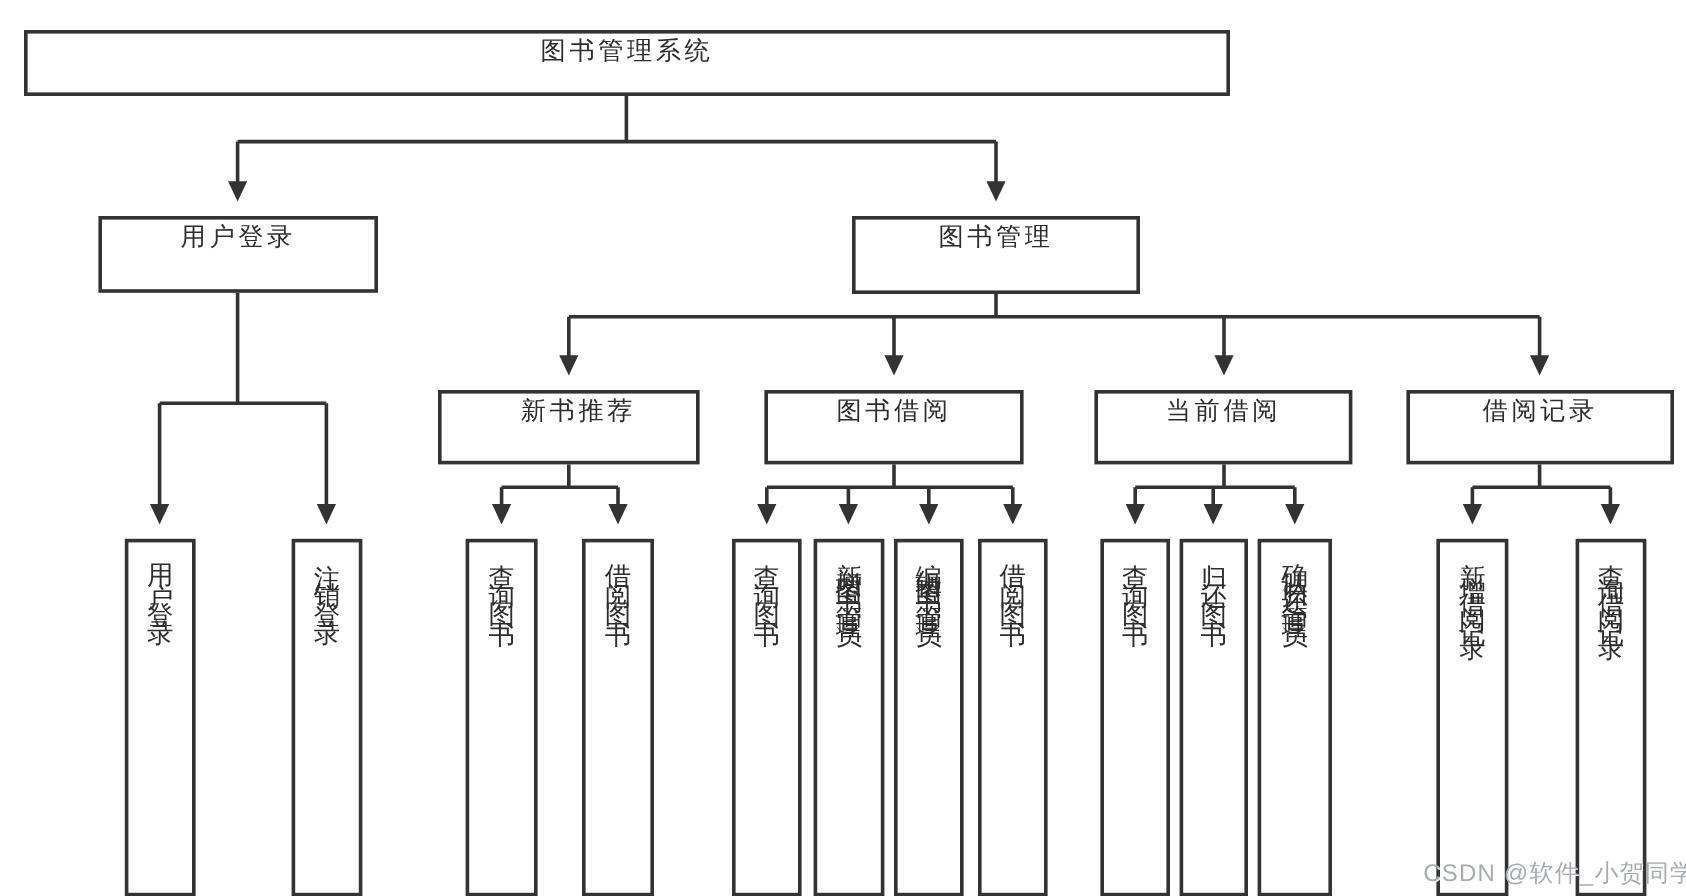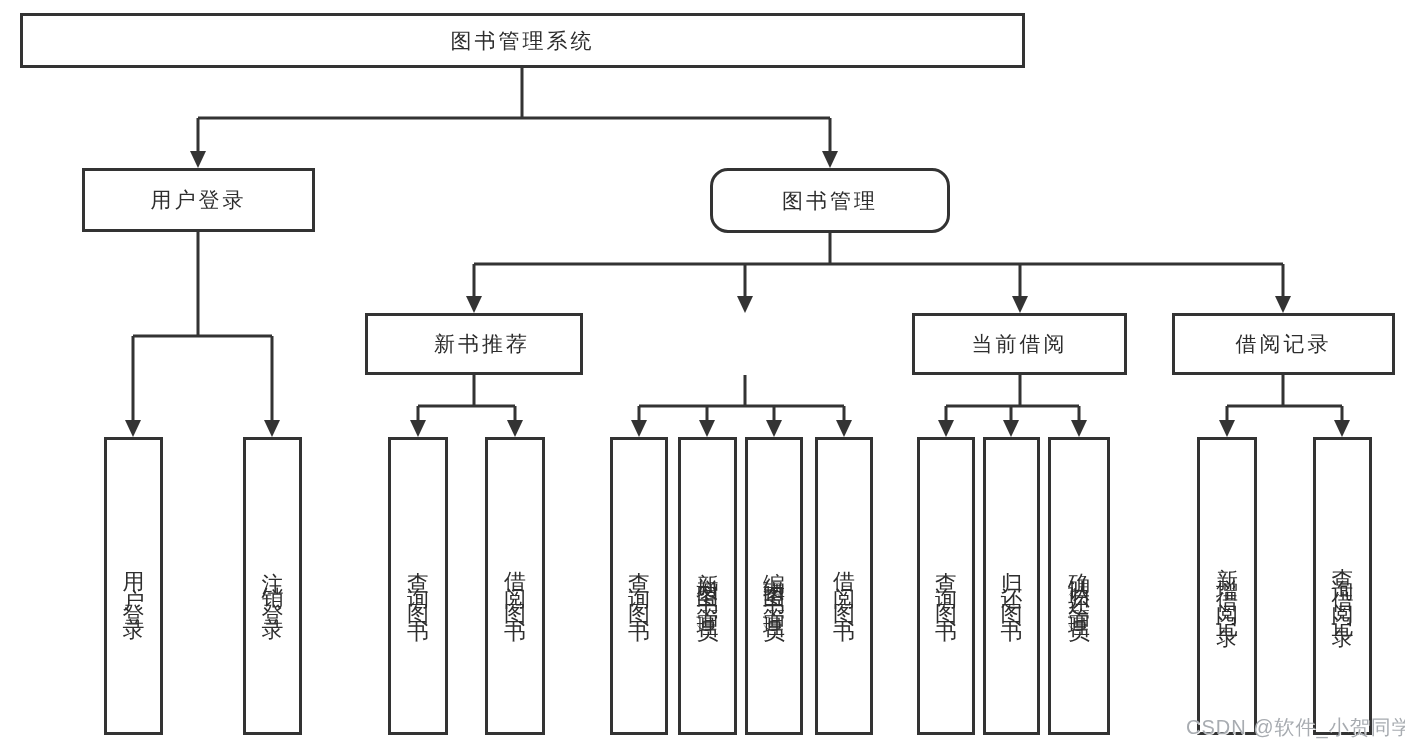--- a/index.html
+++ b/index.html
@@ -3,21 +3,21 @@
 <meta charset="utf-8">
 <style>
   html,body{margin:0;padding:0;background:#ffffff;}
   .stage{
     position:relative;width:1405px;height:747px;background:#ffffff;
     font-family:"Liberation Sans","DejaVu Sans",sans-serif;overflow:hidden;
   }
   .connectors{position:absolute;left:0;top:0;z-index:1;}
   .box{
     position:absolute;box-sizing:border-box;border:3px solid #333333;background:#ffffff;
-    display:flex;align-items:center;justify-content:center;z-index:2;
+    display:flex;align-items:flex-start;justify-content:center;z-index:2;margin-top:12px;
   }
   .hlbl{
     font-size:21px;letter-spacing:3px;color:#2d2d2d;white-space:nowrap;
   }
   .vlbl{
     writing-mode:vertical-rl;text-orientation:mixed;
     font-size:22px;color:#2d2d2d;line-height:1;
   }
   .vt4{letter-spacing:16px;}
   .vt6{letter-spacing:12px;}
@@ -66,26 +66,29 @@
     </g>
   </svg>
 
   <div class="box" style="left:20px;top:13px;width:1005px;height:55px;">
     <span class="hlbl">图书管理系统</span>
   </div>
 
   <div class="box" style="left:82px;top:168px;width:233px;height:64px;">
     <span class="hlbl">用户登录</span>
   </div>
-  <div class="box" style="left:710px;top:168px;width:240px;height:65px;border-radius:18px;">
+  <div class="box" style="left:710px;top:168px;width:240px;height:65px;">
     <span class="hlbl">图书管理</span>
   </div>
 
   <div class="box" style="left:365px;top:313px;width:218px;height:62px;padding-left:16px;">
     <span class="hlbl">新书推荐</span>
+  </div>
+  <div class="box" style="left:637px;top:313px;width:216px;height:62px;">
+    <span class="hlbl">图书借阅</span>
   </div>
   <div class="box" style="left:1172px;top:313px;width:223px;height:62px;">
     <span class="hlbl">借阅记录</span>
   </div>
   <div class="box" style="left:912px;top:313px;width:215px;height:62px;">
     <span class="hlbl">当前借阅</span>
   </div>
 
   <div class="box" style="left:104px;top:437px;width:59px;height:298px;">
     <span class="vlbl vt4">用户登录</span>

